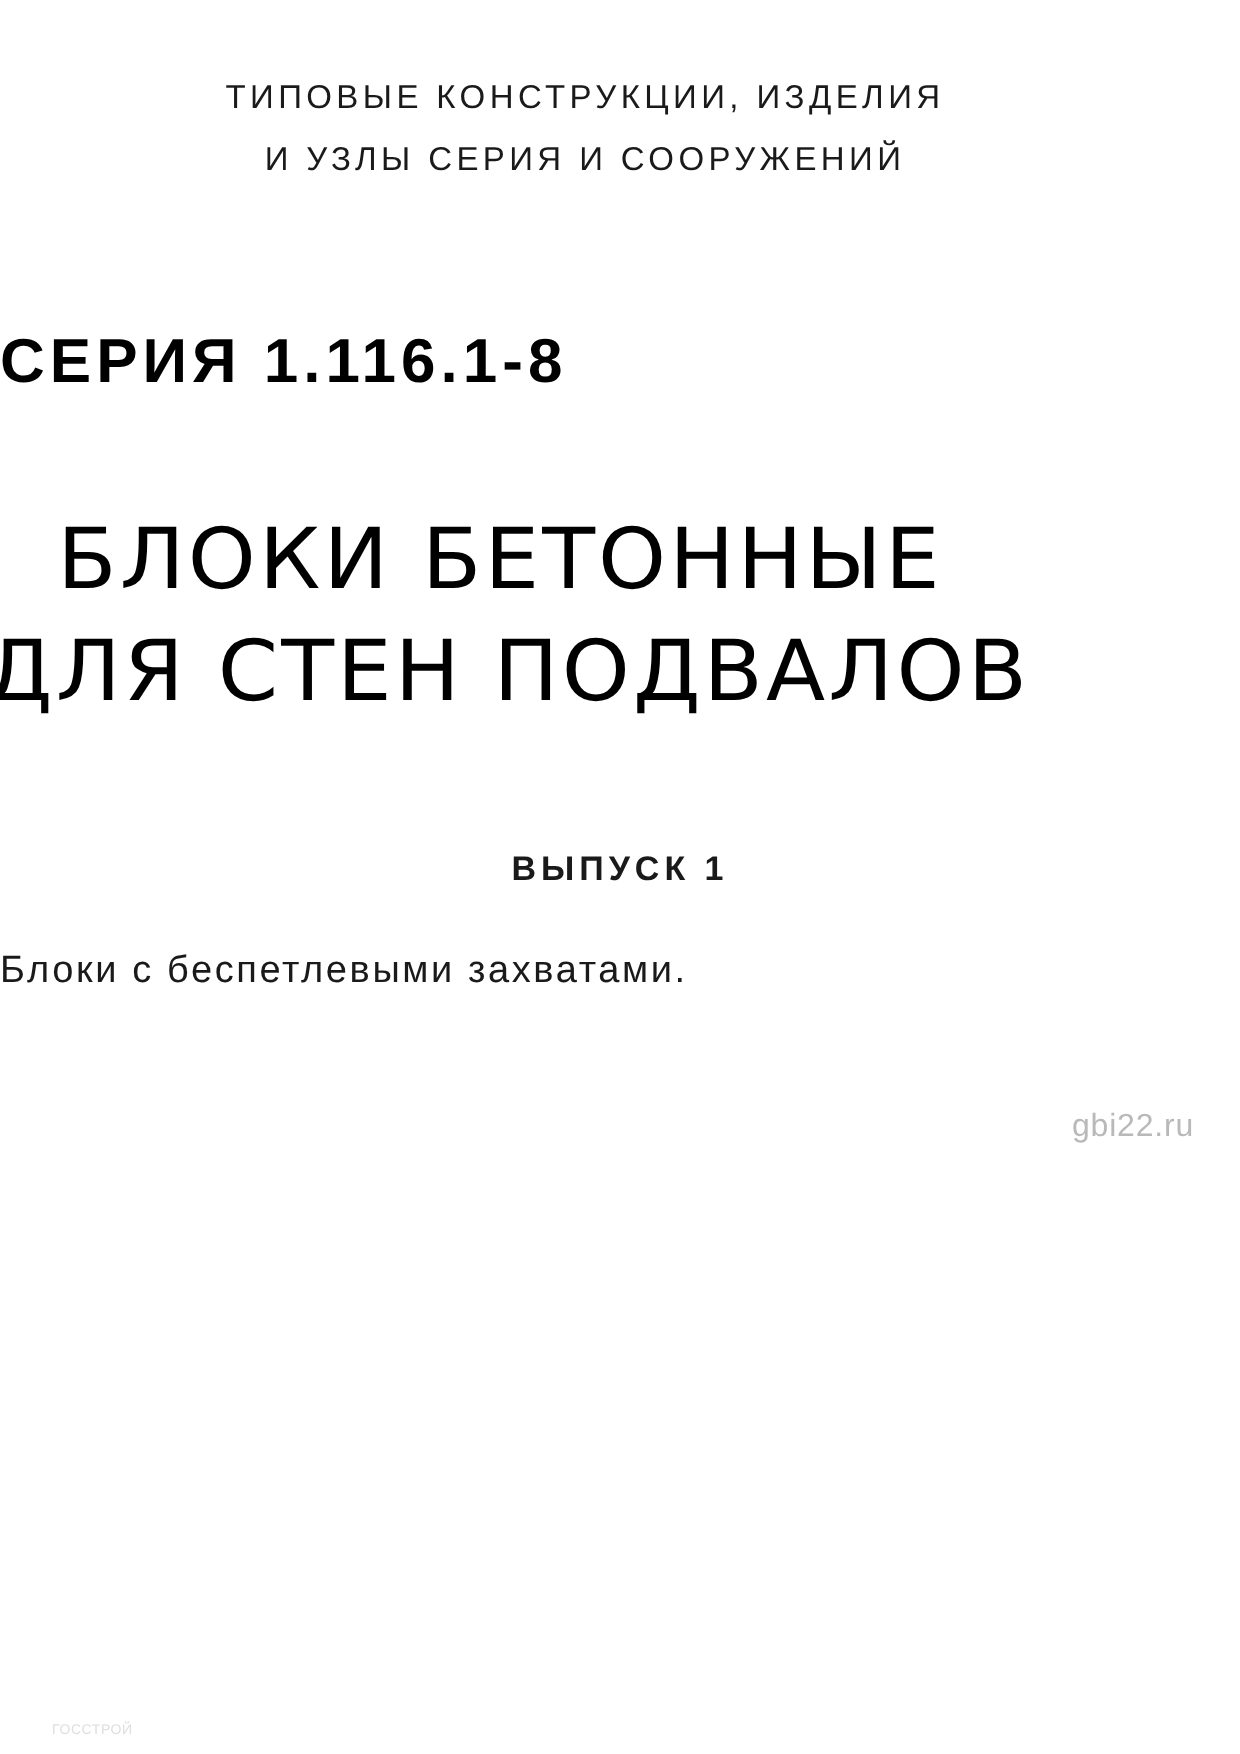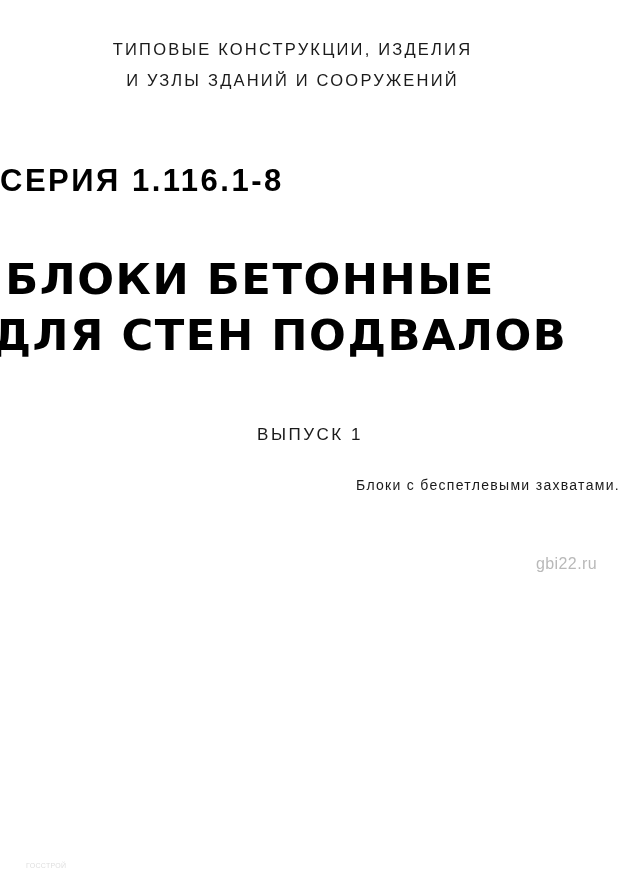--- a/index.html
+++ b/index.html
@@ -57,50 +57,51 @@
 
   
   .main-title {
     position: absolute;
     left: 0;
     top: 252px;
     width: 500px;
     text-align: center;
     color: #000000;
     font-family: "DejaVu Sans", sans-serif;
-    font-weight: 700;
+    font-weight: 400;
     font-size: 42px;
     line-height: 56px;
     letter-spacing: 1.5px;
   }
   .main-title div {
     white-space: nowrap;
     transform: scaleX(1.03);
   }
 
   
   .issue {
     position: absolute;
     left: 0;
     top: 425px;
     width: 620px;
     text-align: center;
     font-size: 17px;
     letter-spacing: 2.5px;
     color: #1a1a1a;
+    font-weight: bold;
   }
 
   
   .subtitle {
     position: absolute;
     left: 0;
     top: 473px;
     width: 620px;
-    text-align: right;
-    font-size: 14px;
+    text-align: left;
+    font-size: 19px;
     letter-spacing: 1.3px;
     line-height: 25px;
     color: #1a1a1a;
   }
   .subtitle div {
     white-space: nowrap;
   }
 
   
   .watermark {
@@ -122,21 +123,21 @@
     letter-spacing: 0.3px;
   }
 </style>
 </head>
 <body>
 
 <div class="page">
 
   <div class="series-kind">
     <div>ТИПОВЫЕ  КОНСТРУКЦИИ,  ИЗДЕЛИЯ</div>
-    <div>И  УЗЛЫ  ЗДАНИЙ  И  СООРУЖЕНИЙ</div>
+    <div>И  УЗЛЫ  СЕРИЯ  И  СООРУЖЕНИЙ</div>
   </div>
 
   <div class="series-number">СЕРИЯ 1.116.1-8</div>
 
   <div class="main-title">
     <div>БЛОКИ БЕТОННЫЕ</div>
     <div>ДЛЯ СТЕН ПОДВАЛОВ</div>
   </div>
 
   <div class="issue">ВЫПУСК 1</div>

